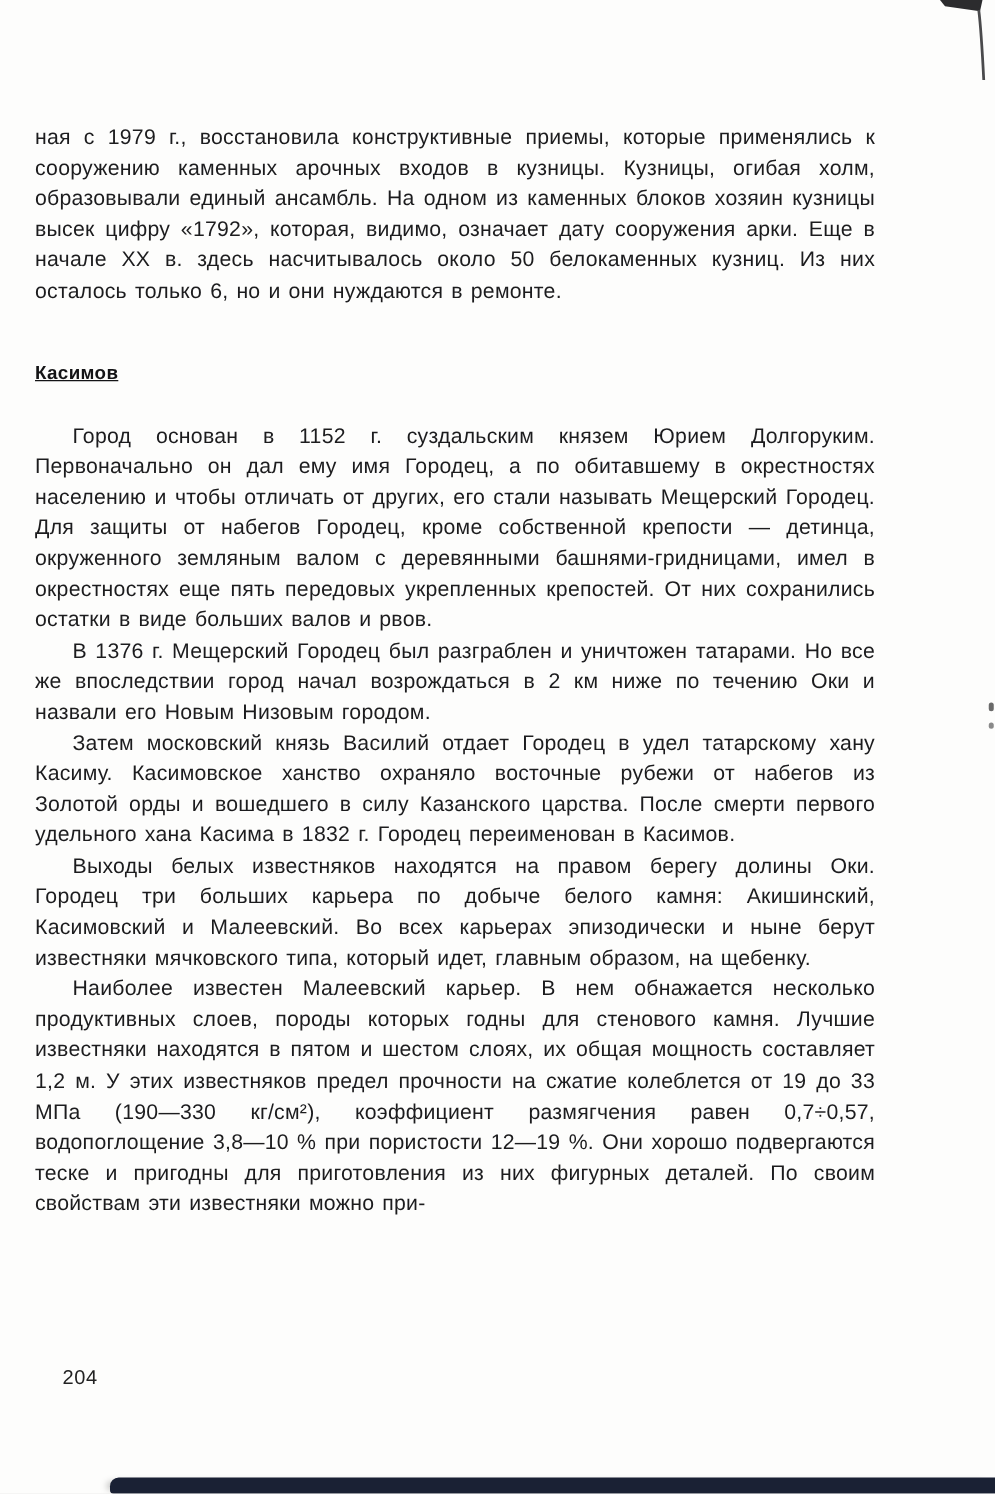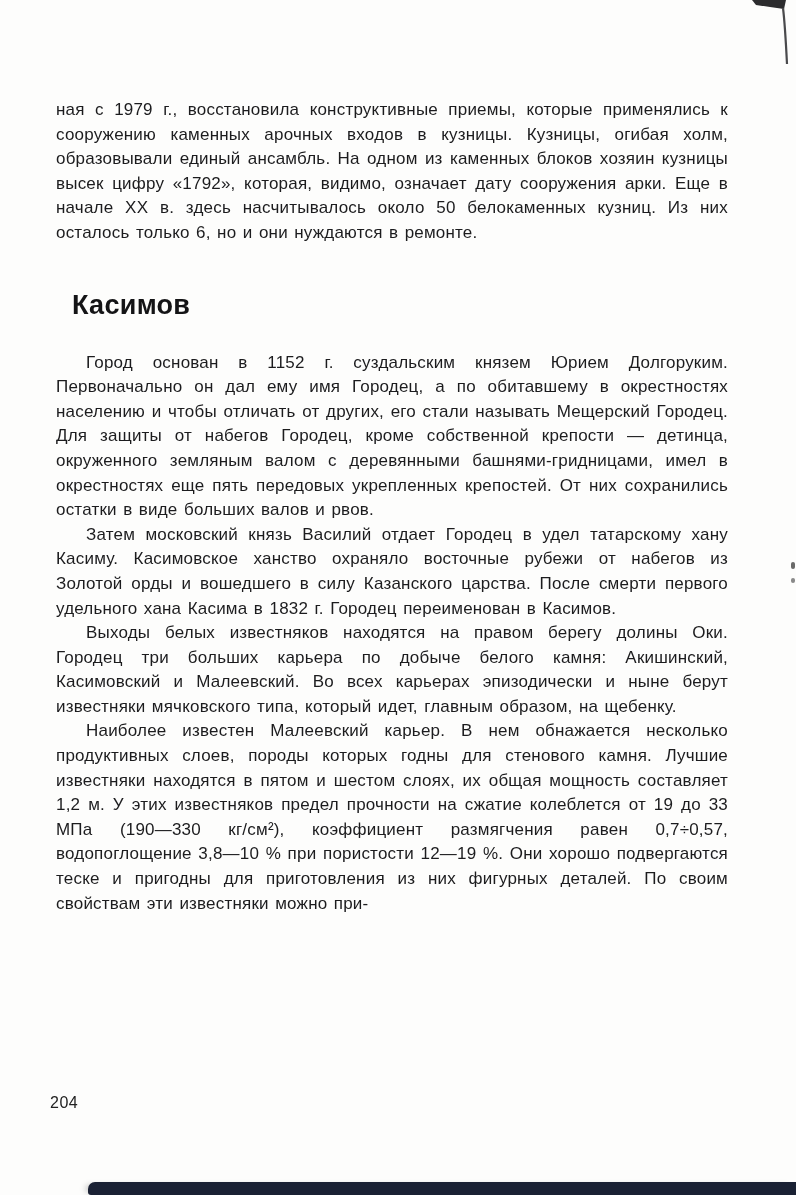--- a/index.html
+++ b/index.html
@@ -12,42 +12,43 @@
     width: 796px;
     height: 1195px;
     margin: 0 auto;
     background: #fdfdfc;
     overflow: hidden;
     font-family: "Liberation Sans", sans-serif;
     color: #1c1c1e;
   }
   .text-block {
     position: absolute;
-    left: 56px;
+    left: 28px;
     top: 98px;
     width: 672px;
   }
   p.body {
     margin: 0;
     font-size: 17px;
     line-height: 24.6px;
     letter-spacing: 0.2px;
     word-spacing: 1.5px;
     text-align: justify;
     text-indent: 30px;
   }
   p.body.no-indent {
     text-indent: 0;
   }
   h1.heading {
-    margin: 44px 0 30px 16px;
-    font-size: 27px;
+    margin: 44px 0 30px 0;
+    font-size: 15px;
     font-weight: bold;
     letter-spacing: 0.3px;
     color: #141416;
+    text-decoration: underline;
   }
   .page-number {
     position: absolute;
     left: 50px;
     top: 1094px;
     font-size: 16px;
     letter-spacing: 0.5px;
     color: #222;
   }
   
@@ -92,20 +93,21 @@
   <div class="artifact-right-tick-2"></div>
 
   <div class="text-block">
 
     <p class="body no-indent">ная с 1979 г., восстановила конструктивные приемы, которые применялись к сооружению каменных арочных входов в кузницы. Кузницы, огибая холм, образовывали единый ансамбль. На одном из каменных блоков хозяин кузницы высек цифру «1792», которая, видимо, означает дату сооружения арки. Еще в начале XX в. здесь насчитывалось около 50 белокаменных кузниц. Из них осталось только 6, но и они нуждаются в ремонте.</p>
 
     <h1 class="heading">Касимов</h1>
 
     <p class="body">Город основан в 1152 г. суздальским князем Юрием Долгоруким. Первоначально он дал ему имя Городец, а по обитавшему в окрестностях населению и чтобы отличать от других, его стали называть Мещерский Городец. Для защиты от набегов Городец, кроме собственной крепости — детинца, окруженного земляным валом с деревянными башнями-гридницами, имел в окрестностях еще пять передовых укрепленных крепостей. От них сохранились остатки в виде больших валов и рвов.</p>
 
+    <p class="body">В 1376 г. Мещерский Городец был разграблен и уничтожен татарами. Но все же впоследствии город начал возрождаться в 2 км ниже по течению Оки и назвали его Новым Низовым городом.</p>
 
     <p class="body">Затем московский князь Василий отдает Городец в удел татарскому хану Касиму. Касимовское ханство охраняло восточные рубежи от набегов из Золотой орды и вошедшего в силу Казанского царства. После смерти первого удельного хана Касима в 1832 г. Городец переименован в Касимов.</p>
 
     <p class="body">Выходы белых известняков находятся на правом берегу долины Оки. Городец три больших карьера по добыче белого камня: Акишинский, Касимовский и Малеевский. Во всех карьерах эпизодически и ныне берут известняки мячковского типа, который идет, главным образом, на щебенку.</p>
 
     <p class="body">Наиболее известен Малеевский карьер. В нем обнажается несколько продуктивных слоев, породы которых годны для стенового камня. Лучшие известняки находятся в пятом и шестом слоях, их общая мощность составляет 1,2 м. У этих известняков предел прочности на сжатие колеблется от 19 до 33 МПа (190—330 кг/см²), коэффициент размягчения равен 0,7÷0,57, водопоглощение 3,8—10 % при пористости 12—19 %. Они хорошо подвергаются теске и пригодны для приготовления из них фигурных деталей. По своим свойствам эти известняки можно при-</p>
 
   </div>
 
   <div class="page-number">204</div>

